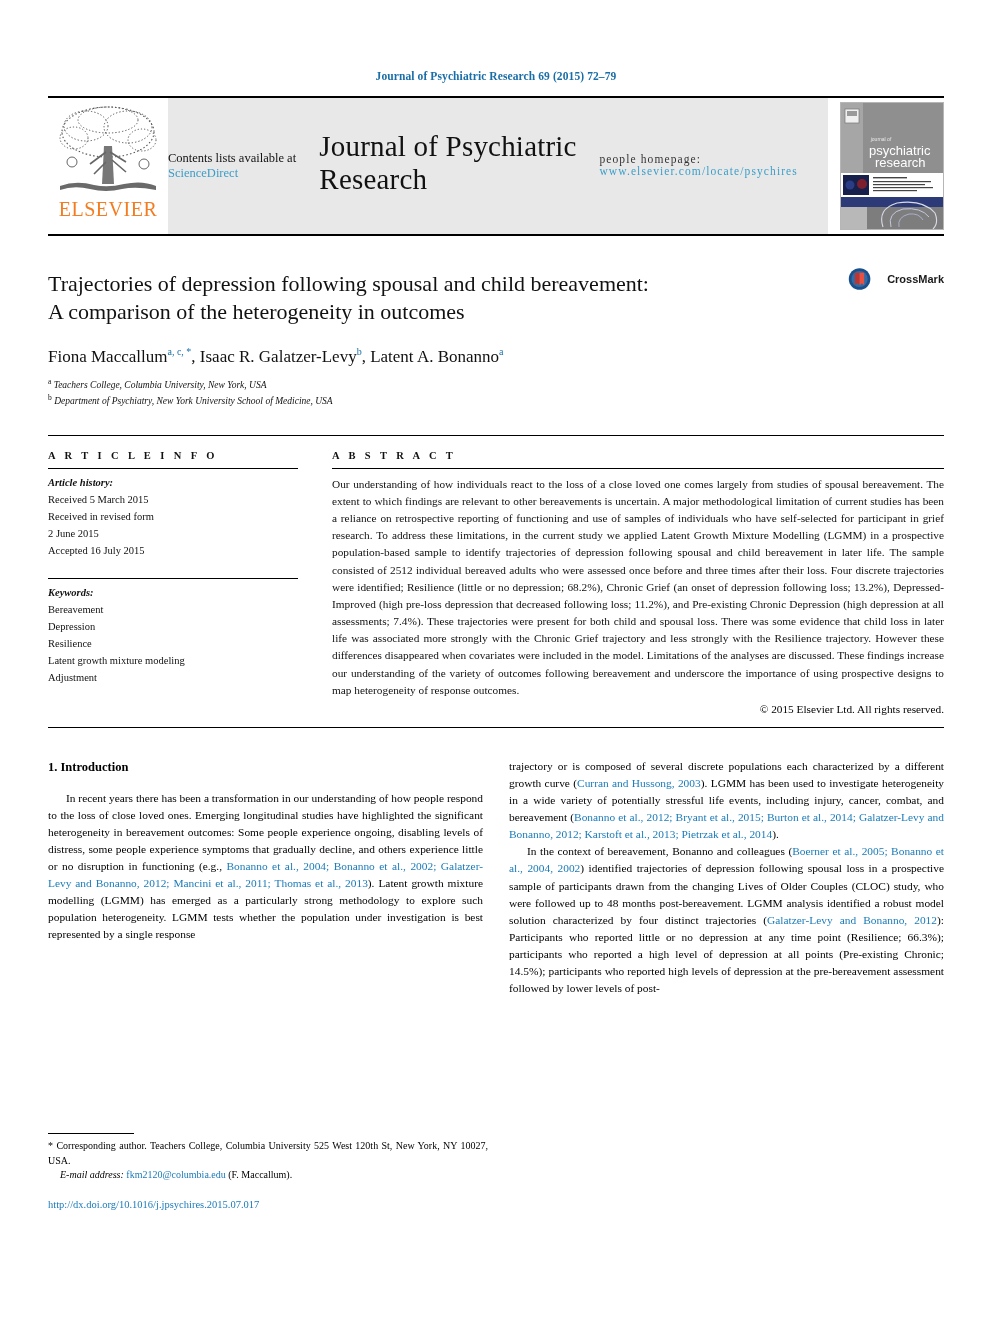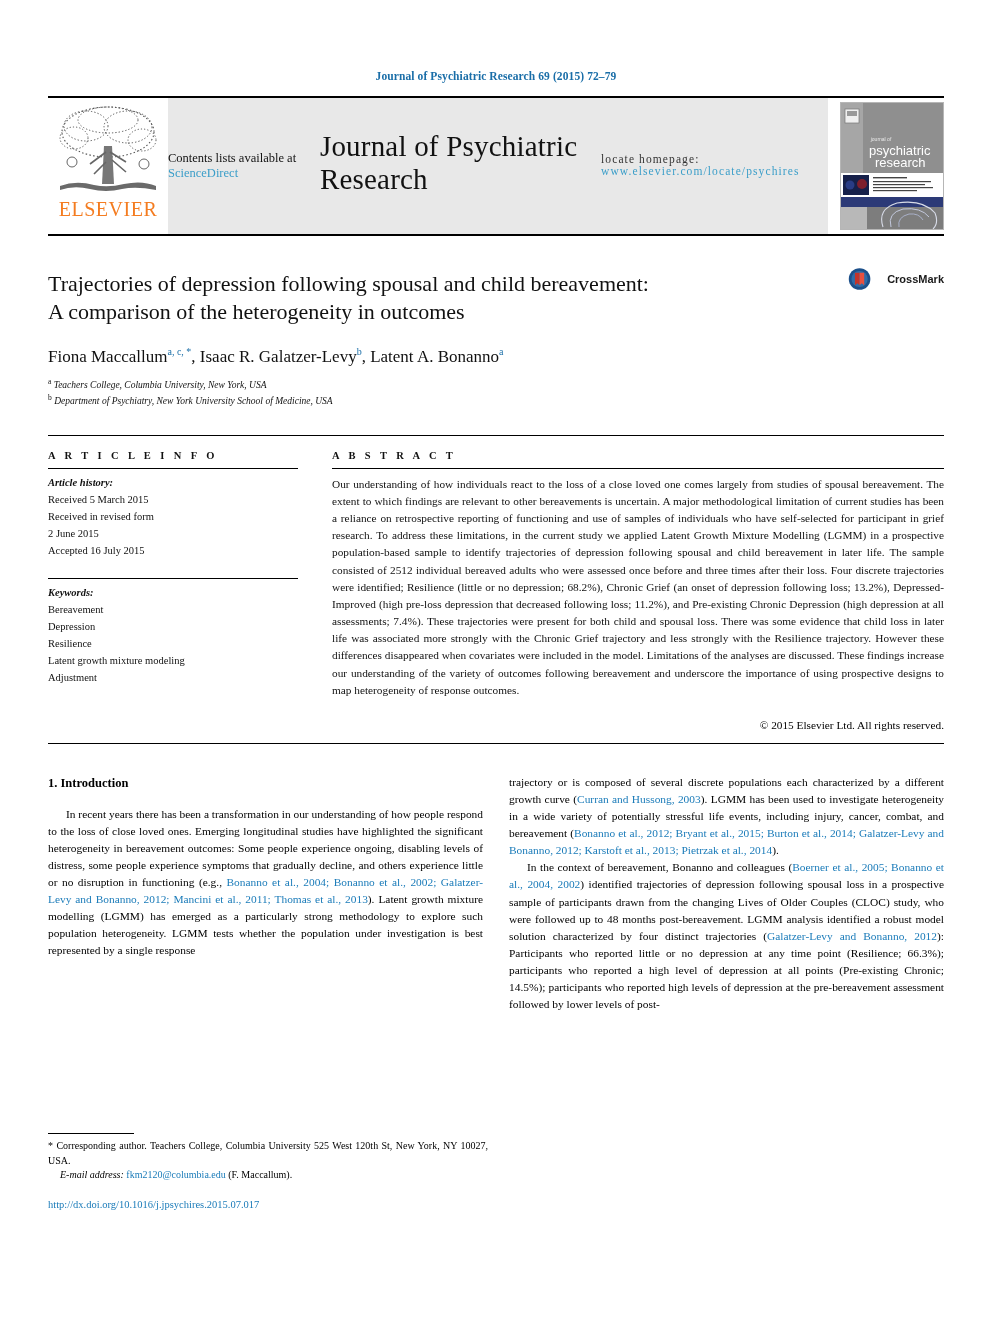--- a/index.html
+++ b/index.html
@@ -171,21 +171,21 @@
   .abs-body {
     font-size: 11.3px;
     line-height: 1.52;
     text-align: justify;
     padding-top: 7px;
     color: #111;
   }
   .copyright {
     text-align: right;
     font-size: 11.3px;
-    margin-top: 20px;
+    margin-top: 4px;
   }
   .abs-bottom-rule {
     border-top: 1.6px solid #000;
     margin: 12px 48px 0 48px;
   }
 
   
   .body-cols {
     margin: 30px 48px 0 48px;
     display: flex;
@@ -258,21 +258,21 @@
       </svg>
       <div class="elsevier-word">ELSEVIER</div>
     </div>
 
     <div class="banner">
       <div class="banner-contents">
         <span>Contents lists available at </span><span class="sd-link">ScienceDirect</span>
       </div>
       <div class="banner-title">Journal of Psychiatric Research</div>
       <div class="banner-home">
-        <span>locate homepage: </span><span class="hp-link">www.elsevier.com/locate/psychires</span>
+        <span>people homepage: </span><span class="hp-link">www.elsevier.com/locate/psychires</span>
       </div>
     </div>
 
     <div class="cover-thumb">
       <svg width="102" height="126" viewBox="0 0 102 126">
         <rect x="0" y="0" width="102" height="126" fill="#8f8f8f"></rect>
         <rect x="0" y="0" width="22" height="126" fill="#a6a6a6"></rect>
         <rect x="4" y="6" width="14" height="14" fill="#efefef" stroke="#777" stroke-width=".7"></rect>
         <rect x="6" y="8" width="10" height="5" fill="#999"></rect>
         <text x="40" y="38" font-family="Liberation Sans, sans-serif" font-size="5" fill="#e9e9e9" text-anchor="middle">journal of</text>

